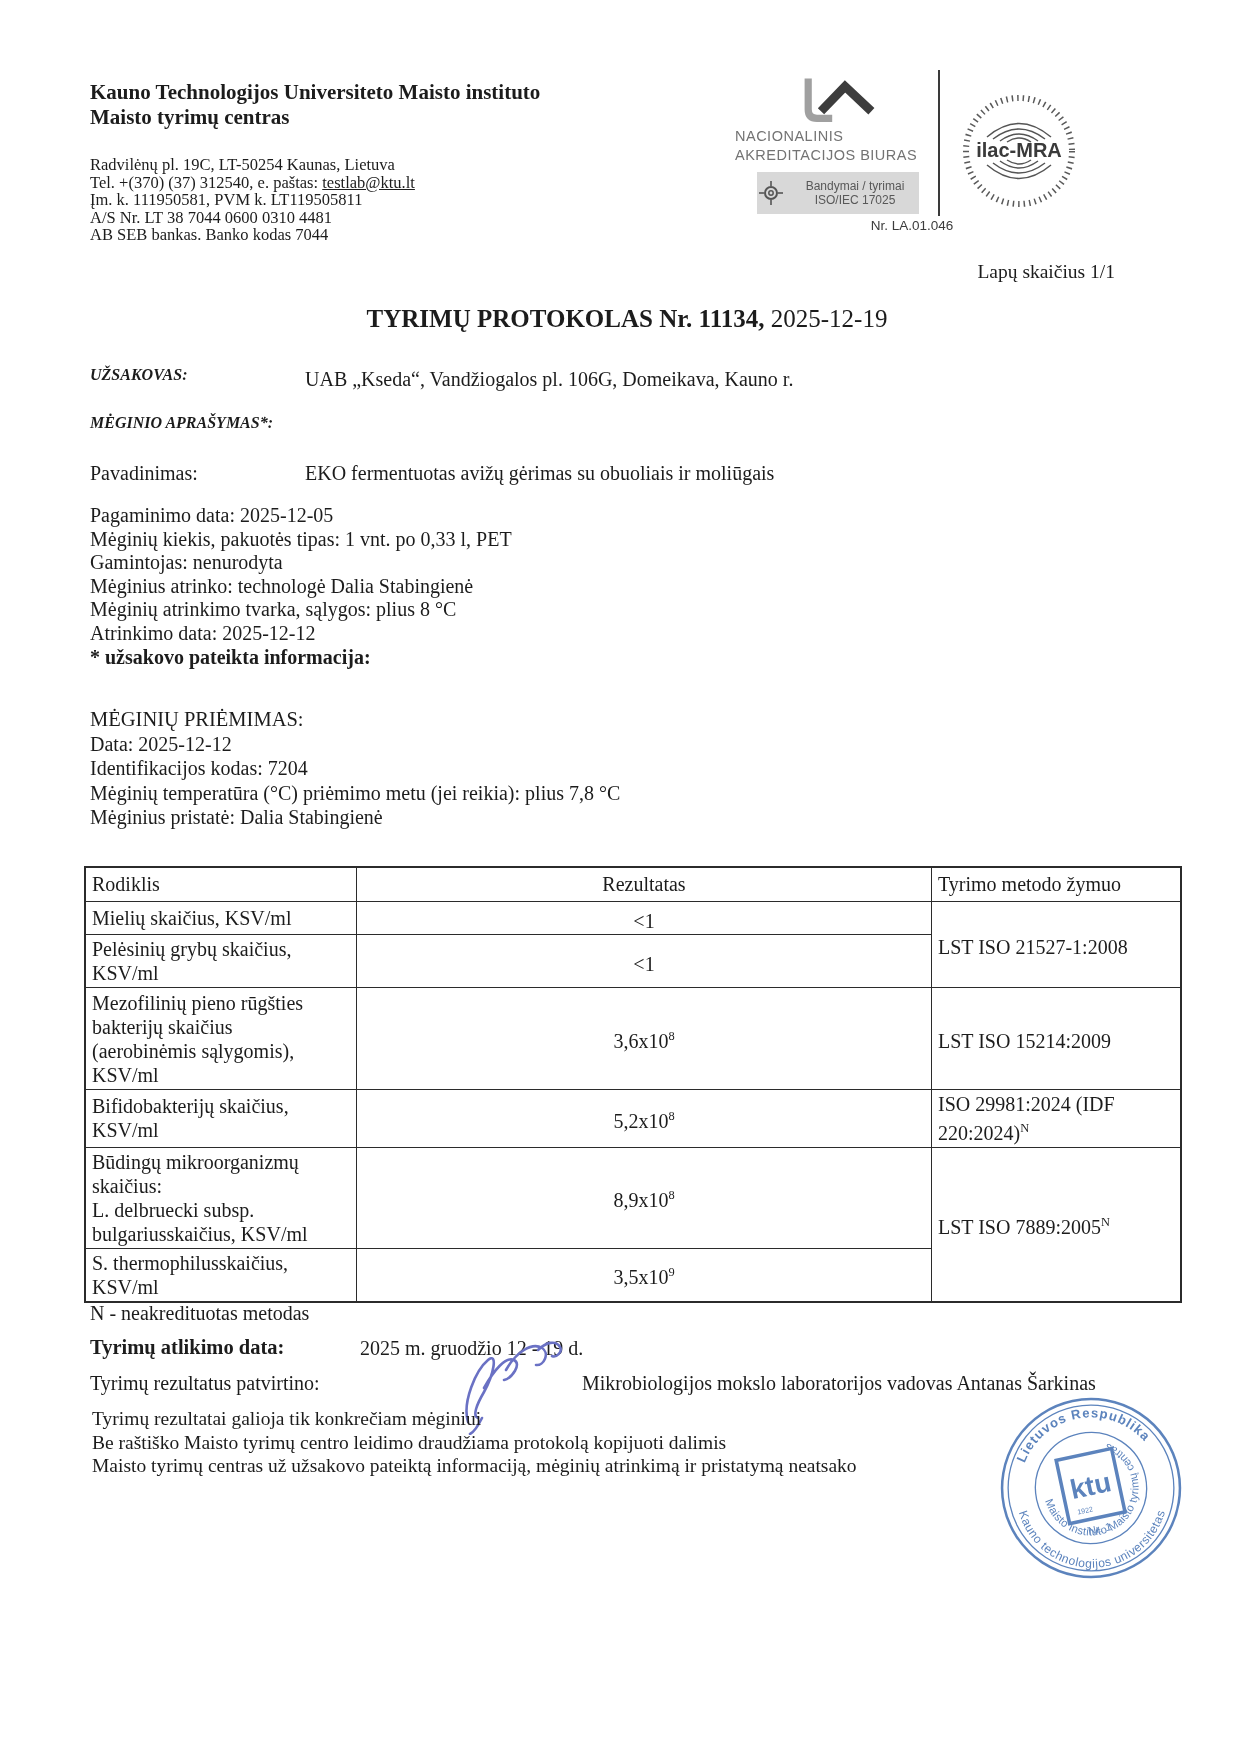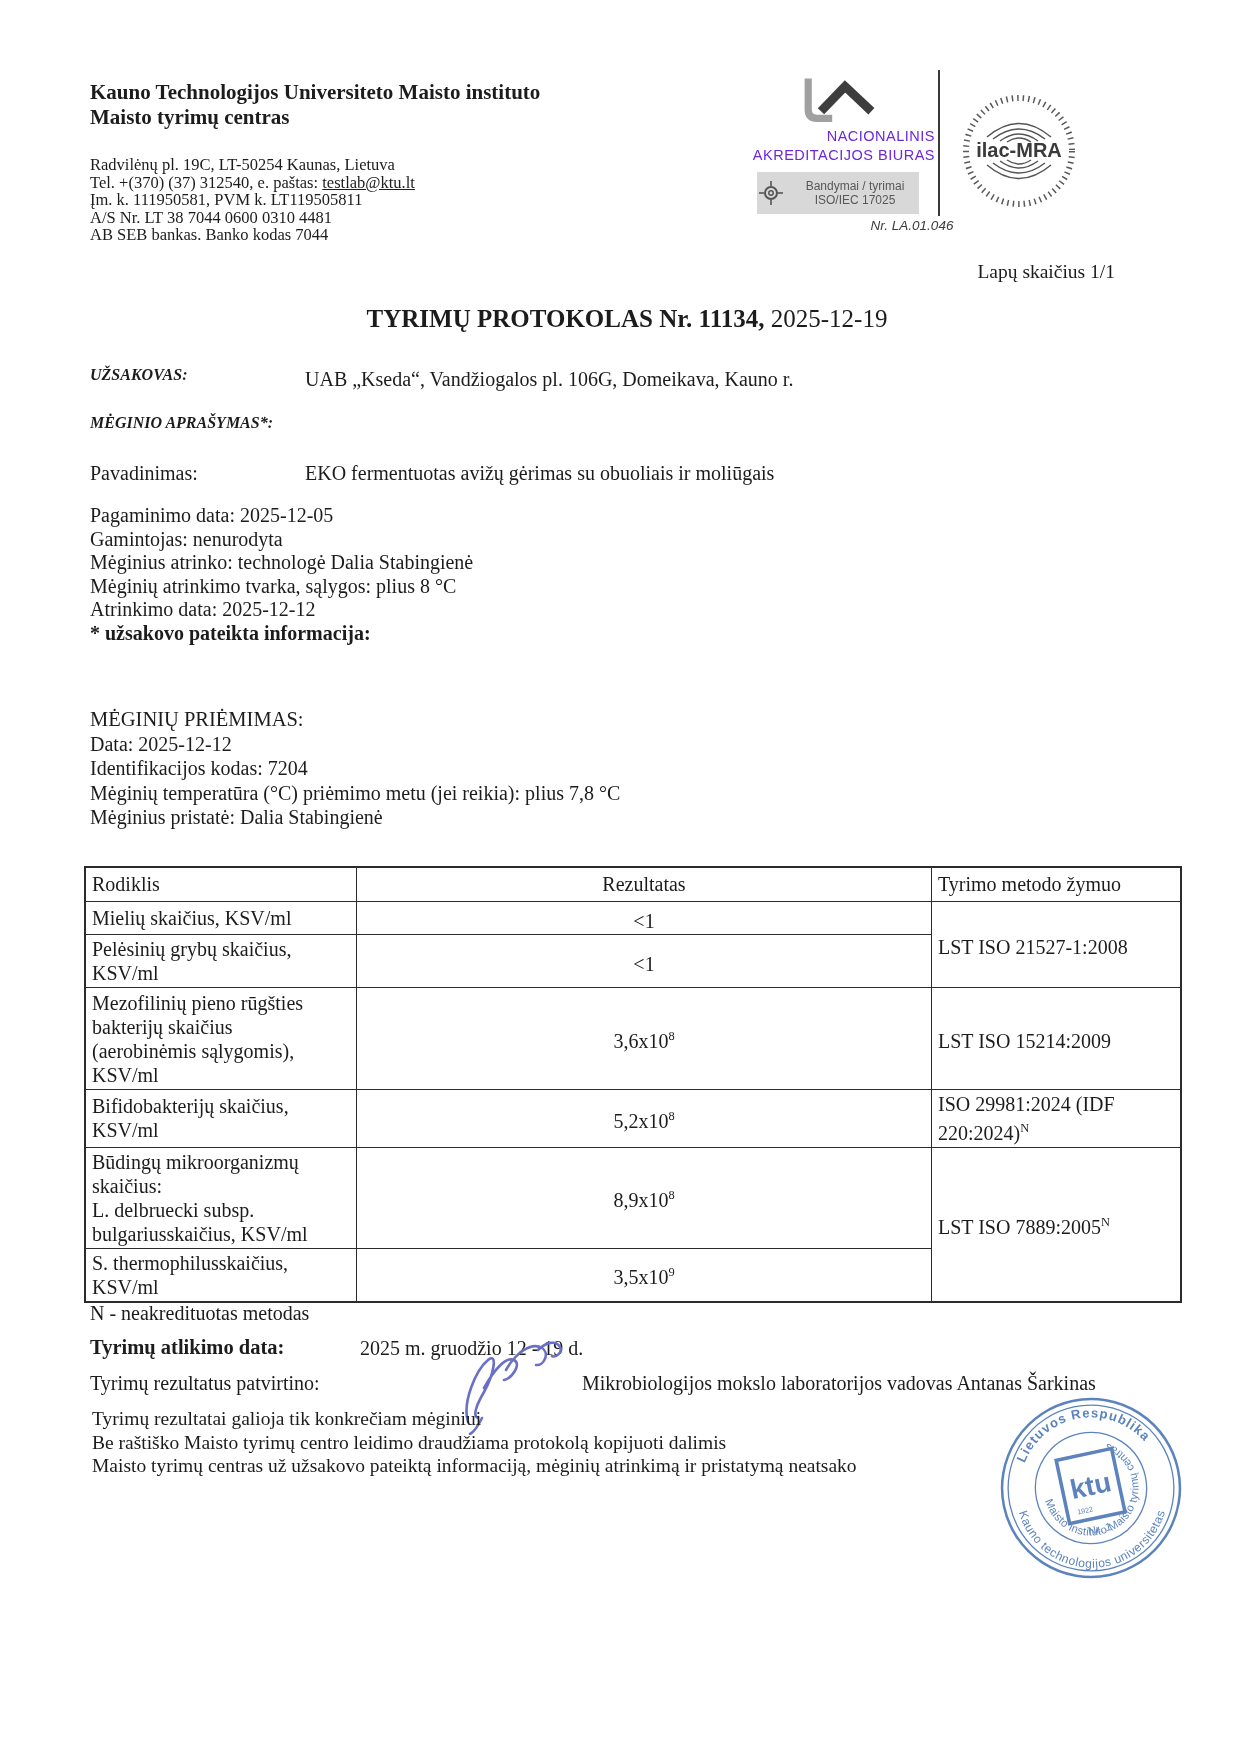--- a/index.html
+++ b/index.html
@@ -6,27 +6,27 @@
   .page{position:relative;width:1240px;height:1754px;background:#ffffff;margin:0 auto;
         font-family:"Liberation Serif", serif;color:var(--text,#1c1c1c);overflow:hidden;}
   .abs{position:absolute;}
 
   
   .org{left:90px;top:80px;font-size:21px;font-weight:bold;line-height:25px;}
   .addr{left:90px;top:156px;font-size:16.5px;line-height:17.5px;}
   .addr a{color:#1c1c1c;text-decoration:underline;}
 
   .nab-logo{left:797px;top:72px;}
-  .nab-name{left:735px;top:127px;width:200px;text-align:right;
-            font-family:"Liberation Sans",sans-serif;font-size:14.5px;line-height:19px;color:#6d28d9;letter-spacing:.5px;}
+  .nab-name{left:735px;top:127px;width:200px;text-align:left;
+            font-family:"Liberation Sans",sans-serif;font-size:14.5px;line-height:19px;color:#737373;letter-spacing:.5px;}
   .badge{left:757px;top:172px;width:162px;height:42px;background:#d8d8d8;display:flex;align-items:center;gap:6px;padding:0 0;box-sizing:border-box;}
   .badge-text{flex:1;text-align:center;font-family:"Liberation Sans",sans-serif;font-size:12px;line-height:14px;color:#585858;}
   .vdiv{left:938px;top:70px;width:2px;height:146px;background:#3a3a3a;}
   .ilac{left:962px;top:94px;}
-  .cert-no{left:852px;top:218px;width:120px;text-align:center;font-family:"Liberation Sans",sans-serif;font-size:13.5px;color:#3c3c3c;font-style:italic;}
+  .cert-no{left:852px;top:218px;width:120px;text-align:center;font-family:"Liberation Sans",sans-serif;font-size:13.5px;color:#3c3c3c;}
 
   .sheet{left:915px;top:261px;width:200px;text-align:right;font-size:19.5px;}
 
   .title{left:84px;top:305px;width:1086px;text-align:center;font-size:25px;}
   .title b{font-weight:bold;}
 
   .lbl{font-weight:bold;font-size:16px;font-style:italic;}
   .client-label{left:90px;top:366px;}
   .client-value{left:305px;top:368px;font-size:20px;}
   .desc-heading{left:90px;top:414px;}
@@ -131,20 +131,21 @@
 
   <div class="abs client-label lbl">UŽSAKOVAS:</div>
   <div class="abs client-value">UAB „Kseda“, Vandžiogalos pl. 106G, Domeikava, Kauno r.</div>
 
   <div class="abs desc-heading lbl">MĖGINIO APRAŠYMAS*:</div>
   <div class="abs pav-label">Pavadinimas:</div>
   <div class="abs pav-value">EKO fermentuotas avižų gėrimas su obuoliais ir moliūgais</div>
 
   <div class="abs info">
     <div>Pagaminimo data: 2025-12-05</div>
+    <div>Mėginių kiekis, pakuotės tipas: 1 vnt. po 0,33 l, PET</div>
     <div>Gamintojas: nenurodyta</div>
     <div>Mėginius atrinko: technologė Dalia Stabingienė</div>
     <div>Mėginių atrinkimo tvarka, sąlygos: plius 8 °C</div>
     <div>Atrinkimo data: 2025-12-12</div>
     <div class="bold">* užsakovo pateikta informacija:</div>
   </div>
 
   <div class="abs reception">
     <div class="head">MĖGINIŲ PRIĖMIMAS:</div>
     <div>Data: 2025-12-12</div>

